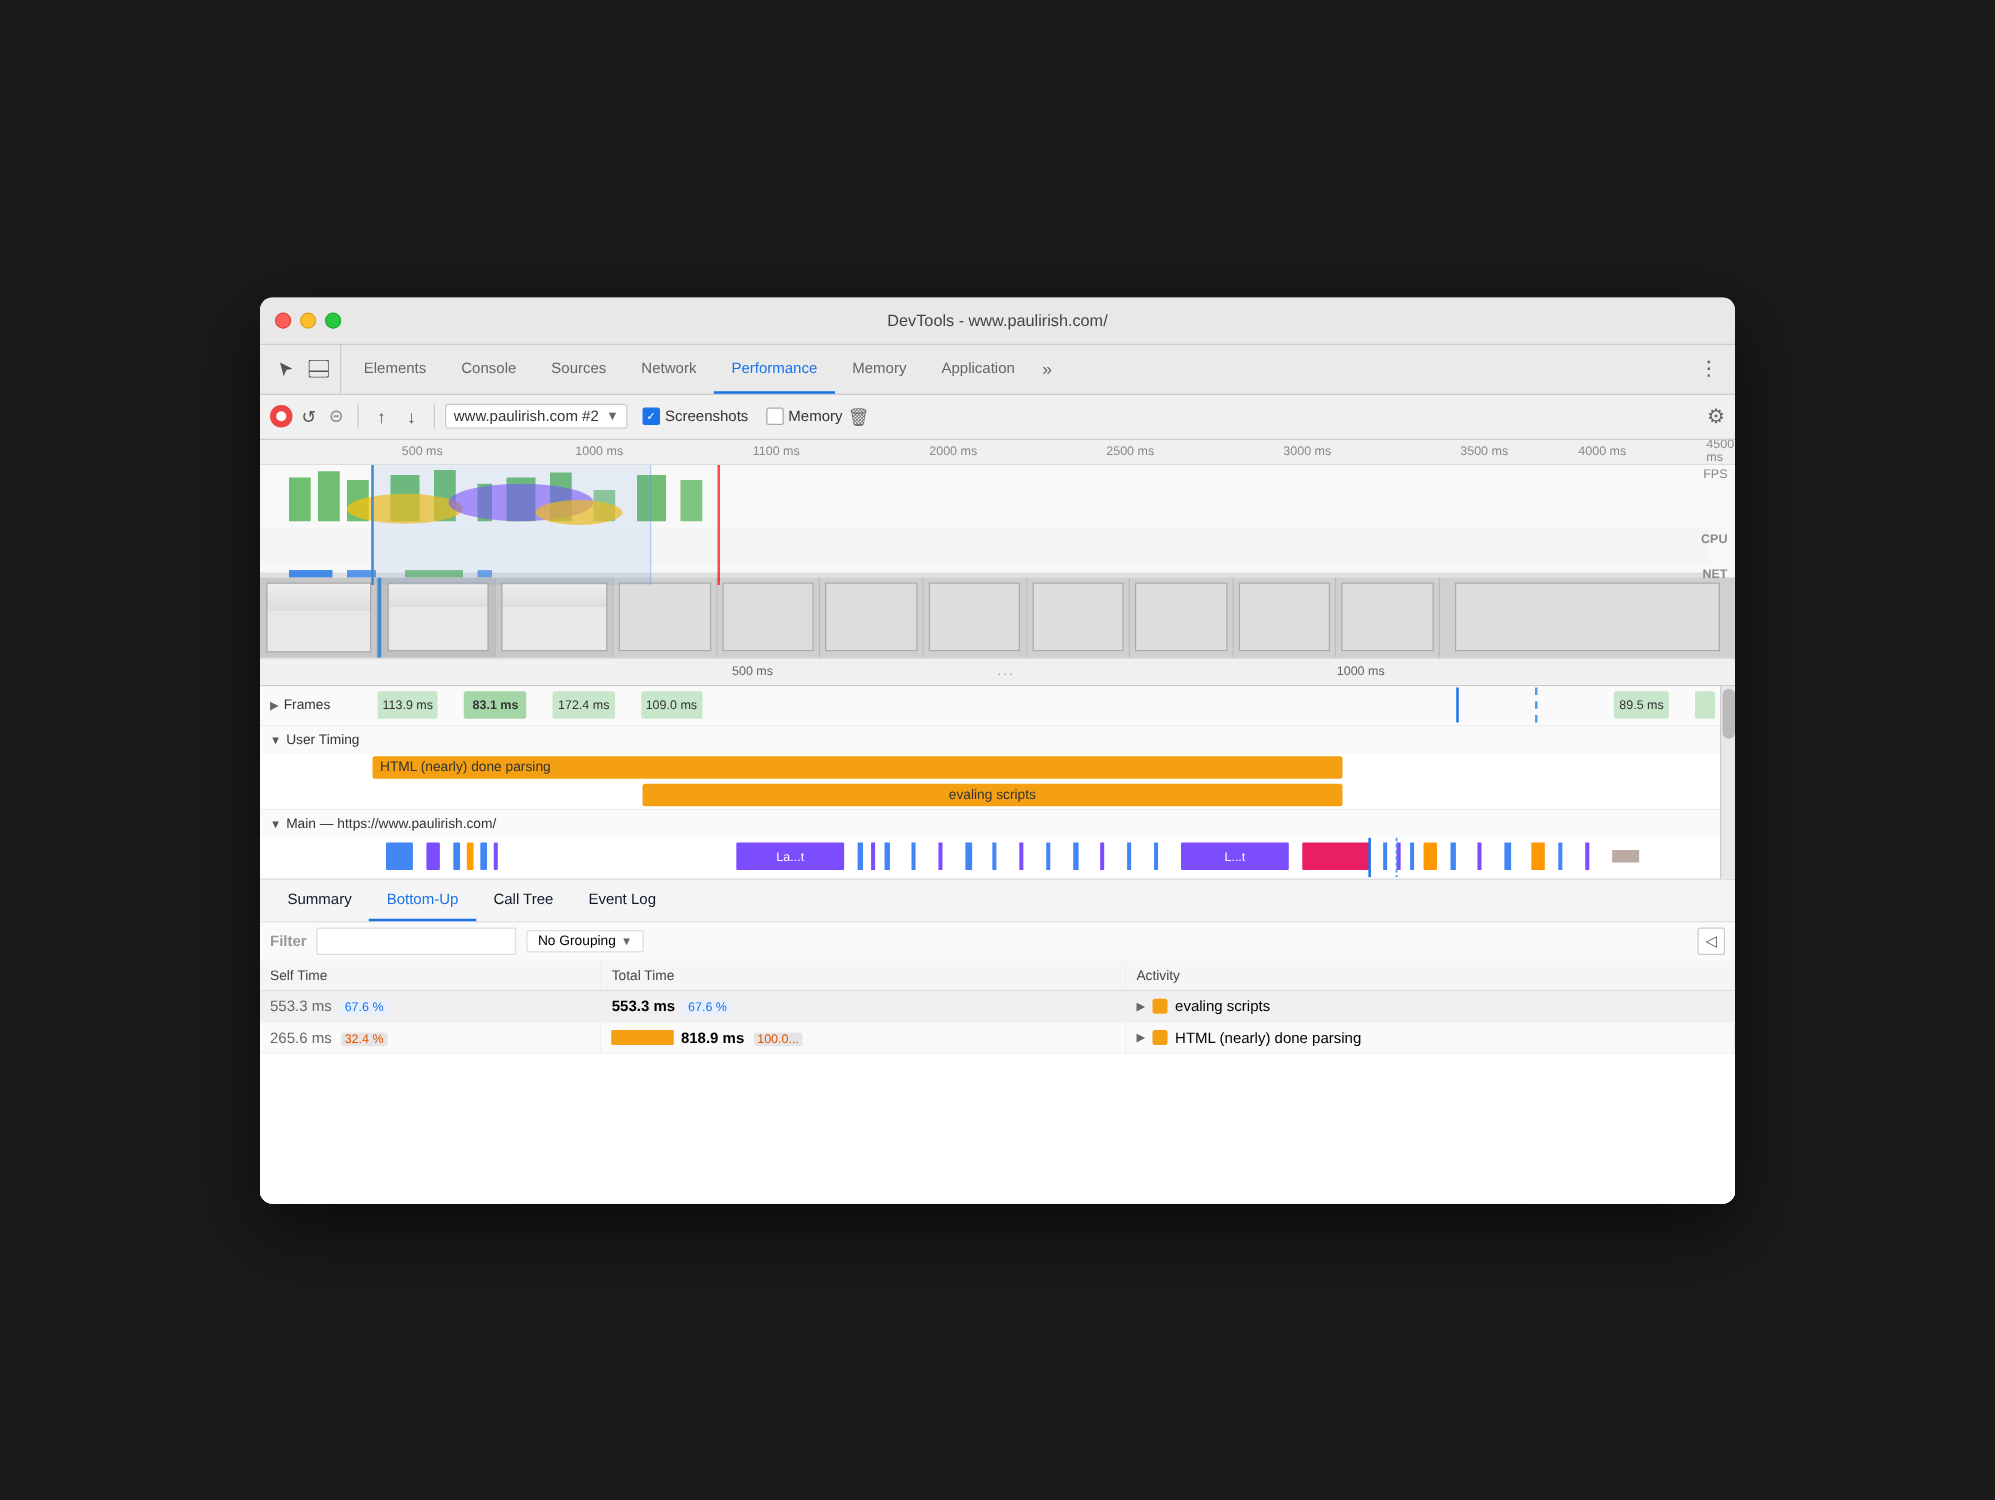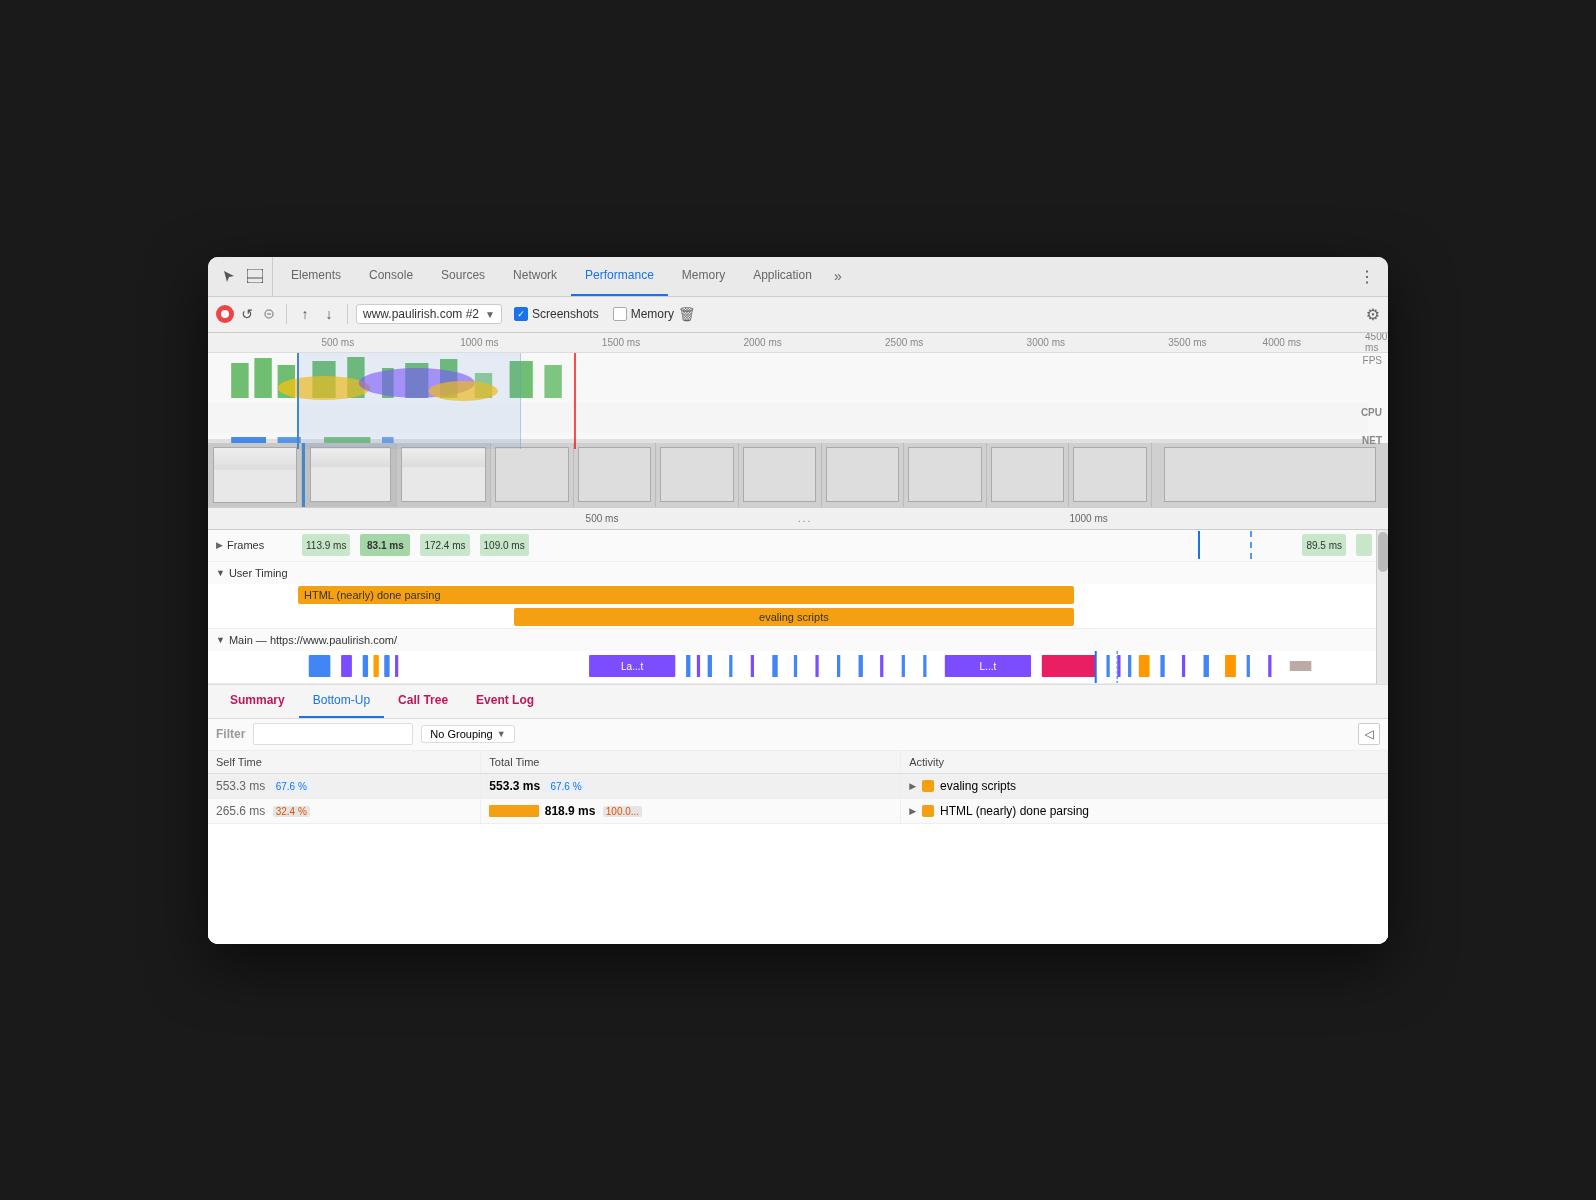--- a/index.html
+++ b/index.html
@@ -298,21 +298,21 @@
     }
     .frames-expand {
       font-size: 9px;
       color: #666;
     }
     .frames-content {
       flex: 1;
       height: 100%;
       display: flex;
       align-items: center;
-      gap: 10px;
+      gap: 21px;
       padding: 2px 4px;
       position: relative;
     }
     .frame-block {
       height: 22px;
       border-radius: 2px;
       display: flex;
       align-items: center;
       justify-content: center;
       font-size: 10px;
@@ -363,24 +363,23 @@
       border-bottom: 1px solid #ddd;
       padding: 0 8px;
       gap: 0;
     }
     .bottom-tab {
       padding: 0 14px;
       height: 34px;
       display: flex;
       align-items: center;
       font-size: 12px;
-      color: #be185d;
+      color: #0f172a;
       cursor: pointer;
       border-bottom: 2px solid transparent;
-      font-weight: bold;
     }
     .bottom-tab.active {
       color: #1a73e8;
       border-bottom: 2px solid #1a73e8;
       font-weight: 500;
     }
     
     .filter-bar {
       display: flex;
       align-items: center;
@@ -524,20 +523,28 @@
       vertical-align: middle;
       margin-right: 2px;
       border-radius: 1px;
     }
   </style>
 </head>
 <body>
 
 <div class="window">
 
+  <div class="title-bar">
+    <div class="traffic-lights">
+      <div class="traffic-light tl-red"></div>
+      <div class="traffic-light tl-yellow"></div>
+      <div class="traffic-light tl-green"></div>
+    </div>
+    <span class="title-bar-title">DevTools - www.paulirish.com/</span>
+  </div>
 
   <div class="tab-bar">
     <div class="tab-bar-icons">
       <div class="tab-bar-icon">
         <svg width="14" height="14" viewBox="0 0 14 14">
             <path d="M2 2l10 5-5 1-2 5z" fill="#555"></path>
           </svg>
       </div>
       <div class="tab-bar-icon">
         <svg width="16" height="14" viewBox="0 0 16 14">
@@ -592,21 +599,21 @@
     </div>
     <div class="trash-btn">🗑</div>
     <div class="gear-btn">⚙</div>
   </div>
 
   <div class="timeline-overview">
 
     <div class="timeline-ruler">
       <span class="ruler-tick" style="left:11%">500 ms</span>
       <span class="ruler-tick" style="left:23%">1000 ms</span>
-      <span class="ruler-tick" style="left:35%">1500 ms</span>
+      <span class="ruler-tick" style="left:35%">1100 ms</span>
       <span class="ruler-tick" style="left:47%">2000 ms</span>
       <span class="ruler-tick" style="left:59%">2500 ms</span>
       <span class="ruler-tick" style="left:71%">3000 ms</span>
       <span class="ruler-tick" style="left:83%">3500 ms</span>
       <span class="ruler-tick" style="left:91%">4000 ms</span>
       <span class="ruler-tick" style="left:99%">4500 ms</span>
     </div>
 
     <div class="timeline-chart-area">
 

